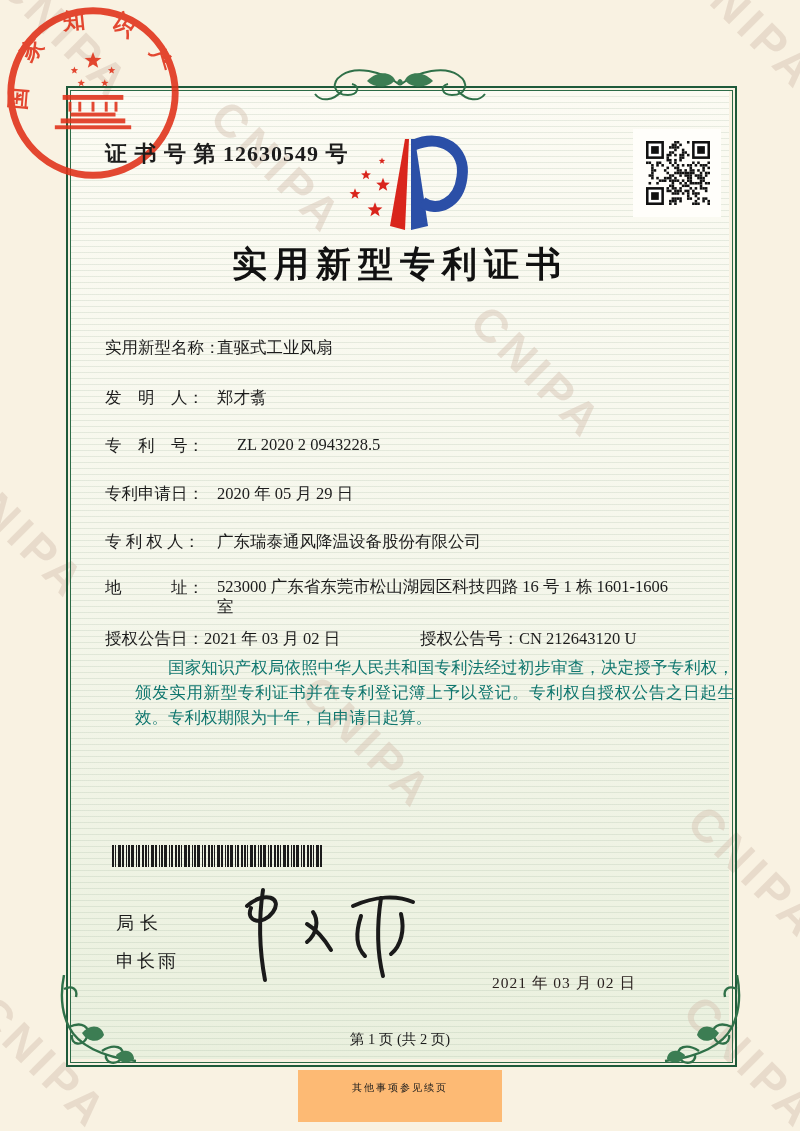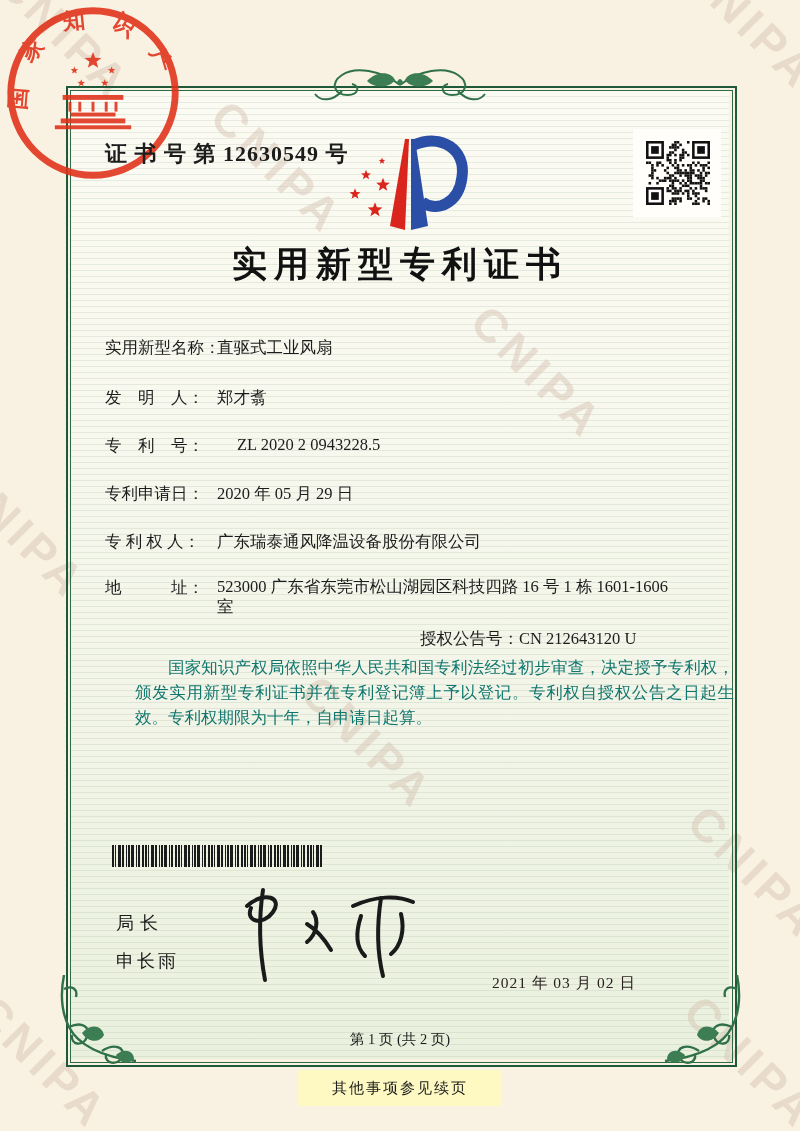--- a/index.html
+++ b/index.html
@@ -59,22 +59,22 @@
   #director-label{left:116px;top:911px;font-size:18px;letter-spacing:6px;
     font-family:"Liberation Sans","DejaVu Sans",sans-serif;}
   #director-name{left:116px;top:949px;font-size:18px;letter-spacing:3px;
     font-family:"Liberation Sans","DejaVu Sans",sans-serif;}
   #signature{left:235px;top:876px;}
 
   #seal{left:477px;top:851px;z-index:5;}
   #seal-date{left:492px;top:973px;width:170px;font-size:15.5px;color:#2b2220;
     z-index:6;letter-spacing:1px;white-space:nowrap;}
   #page-info{left:0;top:1030px;width:800px;text-align:center;font-size:14.5px;}
-  #footer-box{left:298px;top:1070px;width:204px;height:36px;background:#fef9c3;
-    text-align:center;font-size:15px;line-height:36px;letter-spacing:2px;z-index:6;}
+  #footer-box{left:298px;top:1070px;width:204px;height:52px;background:#fdba74;
+    text-align:center;font-size:10px;line-height:36px;letter-spacing:2px;z-index:6;}
 </style>
 </head>
 <body>
 
 <div id="page">
 
   <span class="wm" style="left:-18px;top:6px;">CNIPA</span>
   <span class="wm" style="left:668px;top:-4px;">CNIPA</span>
   <span class="wm" style="left:195px;top:140px;">CNIPA</span>
   <span class="wm" style="left:455px;top:345px;">CNIPA</span>
@@ -368,20 +368,23 @@
     <div class="row" id="row4">
       <span class="lab">专 利 权 人：</span>
       <span class="val">广东瑞泰通风降温设备股份有限公司</span>
     </div>
     <div class="row" id="row5">
       <span class="lab">地　　　址：</span>
       <span class="val">523000 广东省东莞市松山湖园区科技四路 16 号 1 栋 1601-1606 室</span>
     </div>
 
     <div id="grant-row">
+      <span class="g1">
+        <span>授权公告日：</span><span>2021 年 03 月 02 日</span>
+      </span>
       <span class="g2">
         <span>授权公告号：</span><span>CN 212643120 U</span>
       </span>
     </div>
 
     <div id="paras">
       <p>国家知识产权局依照中华人民共和国专利法经过初步审查，决定授予专利权，颁发实用新型专利证书并在专利登记簿上予以登记。专利权自授权公告之日起生效。专利权期限为十年，自申请日起算。</p>
     </div>
 
     <div id="barcode"><i style="width: 2px; margin-right: 1px;"></i><i style="width: 1px; margin-right: 2px;"></i><i style="width: 3px; margin-right: 1px;"></i><i style="width: 2px; margin-right: 2px;"></i><i style="width: 1px; margin-right: 1px;"></i><i style="width: 2px; margin-right: 1px;"></i><i style="width: 3px; margin-right: 2px;"></i><i style="width: 1px; margin-right: 1px;"></i><i style="width: 2px; margin-right: 2px;"></i><i style="width: 2px; margin-right: 1px;"></i><i style="width: 2px; margin-right: 1px;"></i><i style="width: 1px; margin-right: 2px;"></i><i style="width: 3px; margin-right: 1px;"></i><i style="width: 2px; margin-right: 2px;"></i><i style="width: 1px; margin-right: 1px;"></i><i style="width: 2px; margin-right: 1px;"></i><i style="width: 3px; margin-right: 2px;"></i><i style="width: 1px; margin-right: 1px;"></i><i style="width: 2px; margin-right: 2px;"></i><i style="width: 2px; margin-right: 1px;"></i><i style="width: 2px; margin-right: 1px;"></i><i style="width: 1px; margin-right: 2px;"></i><i style="width: 3px; margin-right: 1px;"></i><i style="width: 2px; margin-right: 2px;"></i><i style="width: 1px; margin-right: 1px;"></i><i style="width: 2px; margin-right: 1px;"></i><i style="width: 3px; margin-right: 2px;"></i><i style="width: 1px; margin-right: 1px;"></i><i style="width: 2px; margin-right: 2px;"></i><i style="width: 2px; margin-right: 1px;"></i><i style="width: 2px; margin-right: 1px;"></i><i style="width: 1px; margin-right: 2px;"></i><i style="width: 3px; margin-right: 1px;"></i><i style="width: 2px; margin-right: 2px;"></i><i style="width: 1px; margin-right: 1px;"></i><i style="width: 2px; margin-right: 1px;"></i><i style="width: 3px; margin-right: 2px;"></i><i style="width: 1px; margin-right: 1px;"></i><i style="width: 2px; margin-right: 2px;"></i><i style="width: 2px; margin-right: 1px;"></i><i style="width: 2px; margin-right: 1px;"></i><i style="width: 1px; margin-right: 2px;"></i><i style="width: 3px; margin-right: 1px;"></i><i style="width: 2px; margin-right: 2px;"></i><i style="width: 1px; margin-right: 1px;"></i><i style="width: 2px; margin-right: 1px;"></i><i style="width: 3px; margin-right: 2px;"></i><i style="width: 1px; margin-right: 1px;"></i><i style="width: 2px; margin-right: 2px;"></i><i style="width: 2px; margin-right: 1px;"></i><i style="width: 2px; margin-right: 1px;"></i><i style="width: 1px; margin-right: 2px;"></i><i style="width: 3px; margin-right: 1px;"></i><i style="width: 2px; margin-right: 2px;"></i><i style="width: 1px; margin-right: 1px;"></i><i style="width: 2px; margin-right: 1px;"></i><i style="width: 3px; margin-right: 2px;"></i><i style="width: 1px; margin-right: 1px;"></i><i style="width: 2px; margin-right: 2px;"></i><i style="width: 2px; margin-right: 1px;"></i><i style="width: 2px; margin-right: 1px;"></i><i style="width: 1px; margin-right: 2px;"></i><i style="width: 3px; margin-right: 1px;"></i><i style="width: 2px; margin-right: 2px;"></i></div>

